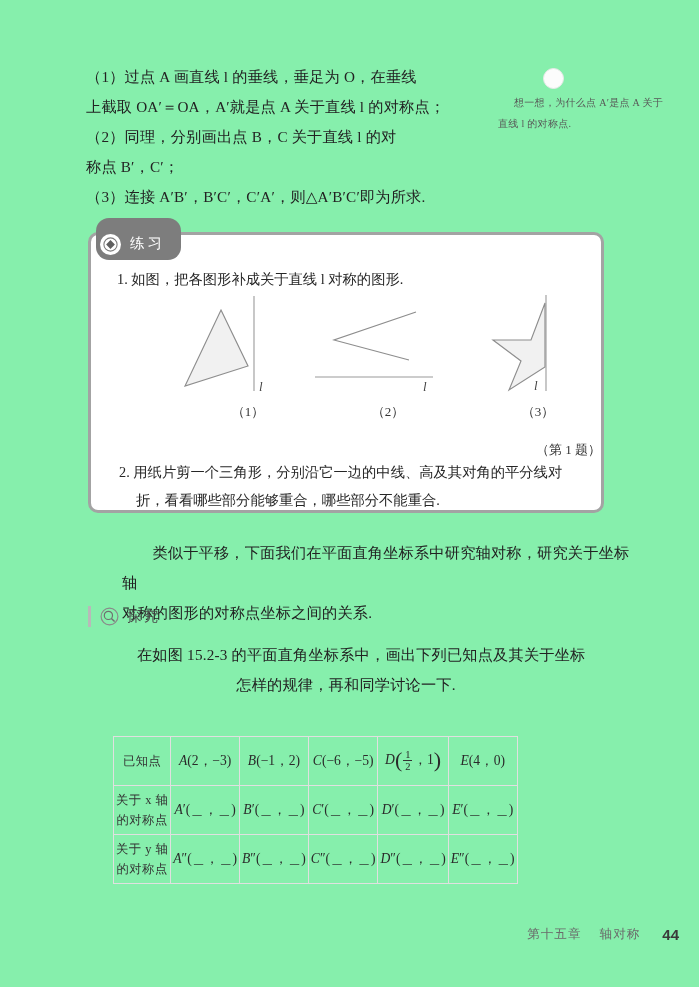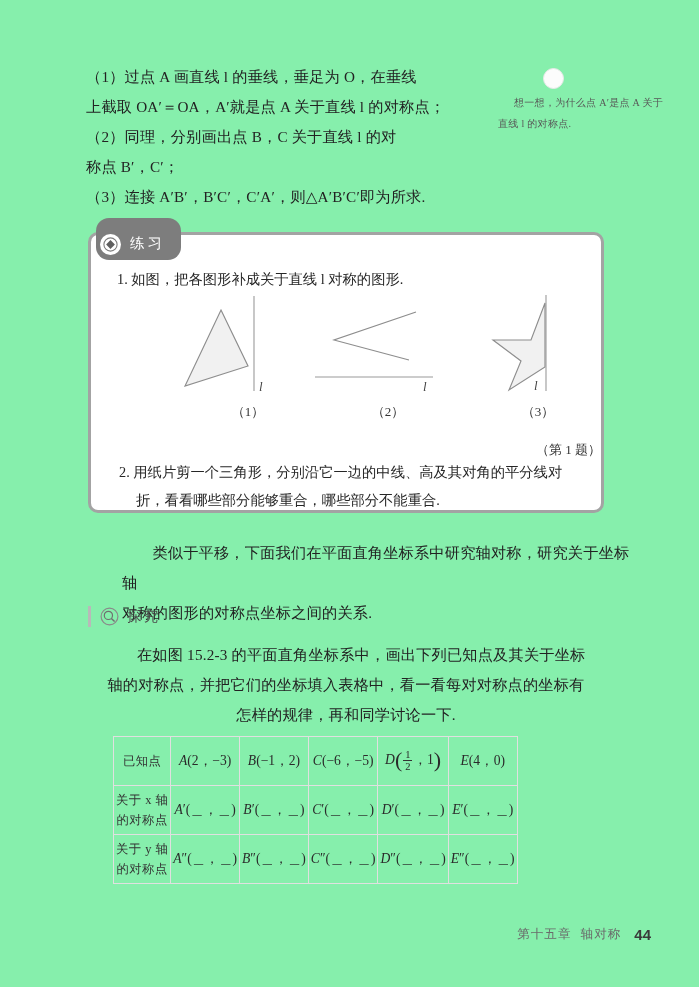--- a/index.html
+++ b/index.html
@@ -247,27 +247,28 @@
     vertical-align: middle;
     font-style: normal;
     position: relative;
     top: -1px;
   }
   .blank { letter-spacing: 0; }
 
   
   .footer {
     position: absolute;
-    right: 48px;
+    right: 20px;
     bottom: 44px;
     display: flex;
     align-items: flex-end;
     color: #6a6a6a;
     font-size: 12.6px;
     letter-spacing: 1px;
+    gap: 9px;
   }
   .footer .chap { margin-right: 9px; }
   .footer .ttl { margin-right: 13px; }
   .footer .pg {
     font-size: 15px;
     font-weight: bold;
     color: #3a3a3a;
     font-family: "Liberation Sans", sans-serif;
     letter-spacing: 0;
   }
@@ -352,21 +353,20 @@
         <circle cx="9.5" cy="9.5" r="8.4" fill="none" stroke="#8a8a8a" stroke-width="1.2"></circle>
         <circle cx="8.4" cy="8.4" r="4.1" fill="none" stroke="#6f6f6f" stroke-width="1.2"></circle>
         <line x1="11.4" y1="11.4" x2="14.6" y2="14.6" stroke="#6f6f6f" stroke-width="1.4"></line>
       </svg>
     </span>
     <span class="explore-label">探究</span>
   </div>
 
   <div class="para-explore body-text">
     <p class="indent">在如图 15.2-3 的平面直角坐标系中，画出下列已知点及其关于坐标</p>
-    <p>轴的对称点，并把它们的坐标填入表格中，看一看每对对称点的坐标有</p>
     <p>怎样的规律，再和同学讨论一下.</p>
   </div>
 
   <div class="tbl-wrap">
     <table class="coord">
       <tbody>
 
         <tr>
           <td class="rowhead">已知点</td>
           <td class="cell">

